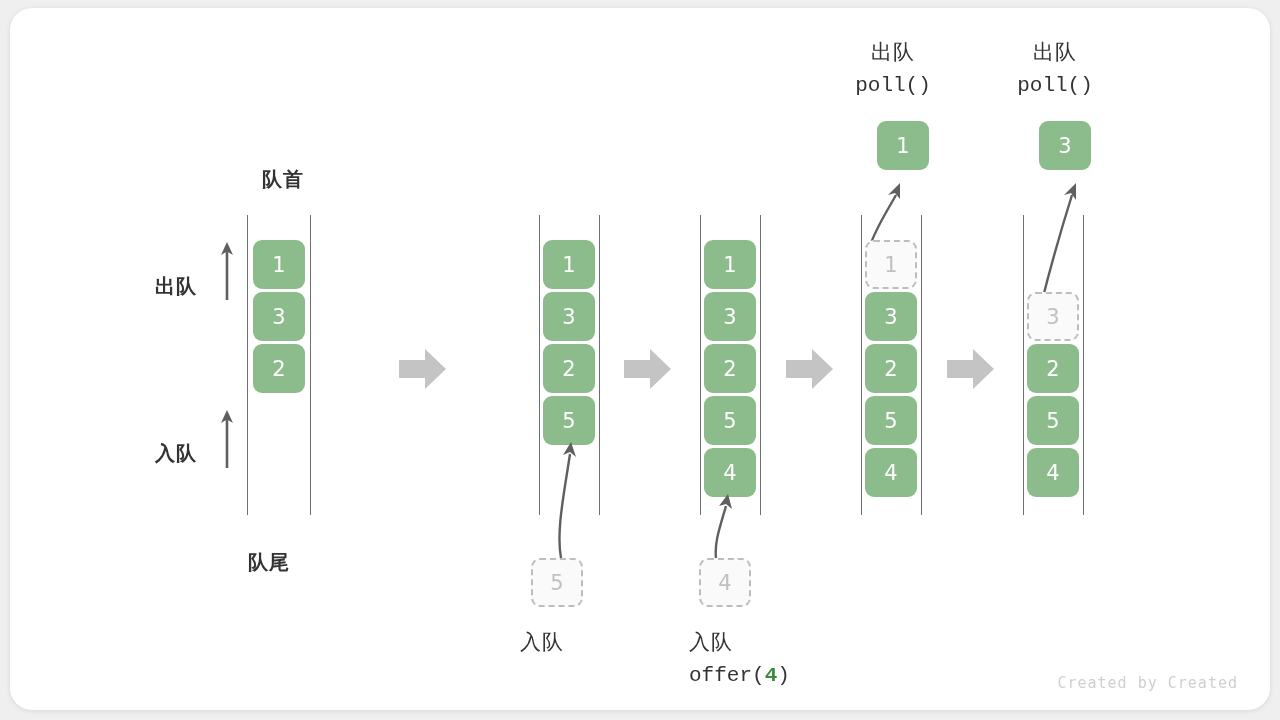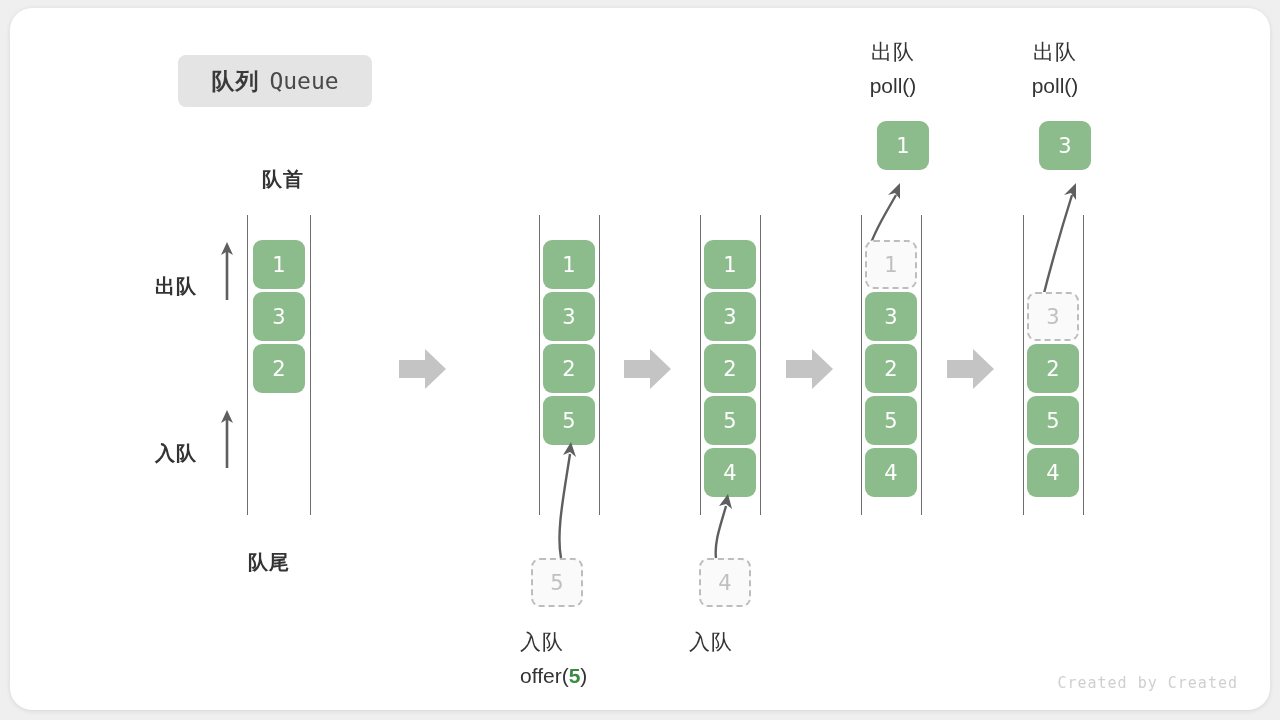--- a/index.html
+++ b/index.html
@@ -64,21 +64,21 @@
   }
   .op-label .cn {
     display: block;
     font-size: 21px;
     color: #333333;
     letter-spacing: 1px;
     line-height: 34px;
   }
   .op-label .code {
     display: block;
-    font-family: Liberation Sans, sans-serif;
+    font-family: Liberation Mono, monospace;
     font-size: 21px;
     color: #333333;
     line-height: 34px;
   }
   .op-label .code .num { color: #3a8a3f; font-weight: bold; }
 
   
   .rail {
     width: 1px;
     background: #6e6e6e;
@@ -118,24 +118,20 @@
     color: #cfcfcf;
     letter-spacing: 1px;
   }
   svg { overflow: visible; }
 </style>
 </head>
 <body>
 
 <div id="card">
 
-  <div class="abs" id="title-badge">
-    <span class="cn">队列</span>
-    <span class="en">Queue</span>
-  </div>
 
   <div class="abs cn-bold" style="left:252px; top:158px;">队首</div>
   <div class="abs cn-bold" style="left:238px; top:541px;">队尾</div>
 
   <div class="abs cn-bold" style="left:145px; top:265px;">出队</div>
   <svg class="abs" style="left:205px; top:232px;" width="24" height="62">
     <line x1="12" y1="60" x2="12" y2="10" stroke="#5f5f5f" stroke-width="2.6"></line>
     <path d="M12 2 L18 15 L12 11.5 L6 15 Z" fill="#5f5f5f"></path>
   </svg>
 
@@ -166,21 +162,20 @@
     <div class="abs cell filled" style="left:4px; top:181px;">5</div>
   </div>
 
   <div class="abs cell ghost" style="left:521px; top:550px;">5</div>
   <svg class="abs" style="left:530px; top:424px;" width="60" height="128">
     <path d="M21 126 C 16 100, 24 62, 30 22" stroke="#5f5f5f" stroke-width="2.4" fill="none"></path>
     <path d="M31 10 L36 25 L30 20 L23 23 Z" fill="#5f5f5f"></path>
   </svg>
   <div class="abs op-label" style="left:510px; top:617px; width:130px; text-align:left;">
     <span class="cn">入队</span>
-    <span class="code"><span>offer(</span><span class="num">5</span><span>)</span></span>
   </div>
 
   <svg class="abs step-arrow" style="left:614px; top:339px;" viewBox="0 0 48 44">
     <path d="M0 13 L26 13 L26 2 L47 22 L26 42 L26 31 L0 31 Z" fill="#c4c4c4"></path>
   </svg>
 
   <div class="abs" style="left:690px; top:207px; width:61px; height:300px;">
     <div class="abs rail" style="left:0px; top:0px; height:300px;"></div>
     <div class="abs rail" style="left:60px; top:0px; height:300px;"></div>
     <div class="abs cell filled" style="left:4px; top:25px;">1</div>
@@ -189,20 +184,21 @@
     <div class="abs cell filled" style="left:4px; top:181px;">5</div>
     <div class="abs cell filled" style="left:4px; top:233px;">4</div>
   </div>
   <div class="abs cell ghost" style="left:689px; top:550px;">4</div>
   <svg class="abs" style="left:694px; top:476px;" width="46" height="76">
     <path d="M12 74 C 10 58, 17 40, 22 22" stroke="#5f5f5f" stroke-width="2.4" fill="none"></path>
     <path d="M24 10 L28 25 L22 20 L15 22 Z" fill="#5f5f5f"></path>
   </svg>
   <div class="abs op-label" style="left:679px; top:617px; width:130px; text-align:left;">
     <span class="cn">入队</span>
+    <span class="code"><span>offer(</span><span class="num">4</span><span>)</span></span>
   </div>
 
   <svg class="abs step-arrow" style="left:776px; top:339px;" viewBox="0 0 48 44">
     <path d="M0 13 L26 13 L26 2 L47 22 L26 42 L26 31 L0 31 Z" fill="#c4c4c4"></path>
   </svg>
 
   <div class="abs op-label" style="left:793px; top:27px; width:180px;">
     <span class="cn">出队</span>
     <span class="code">poll()</span>
   </div>

